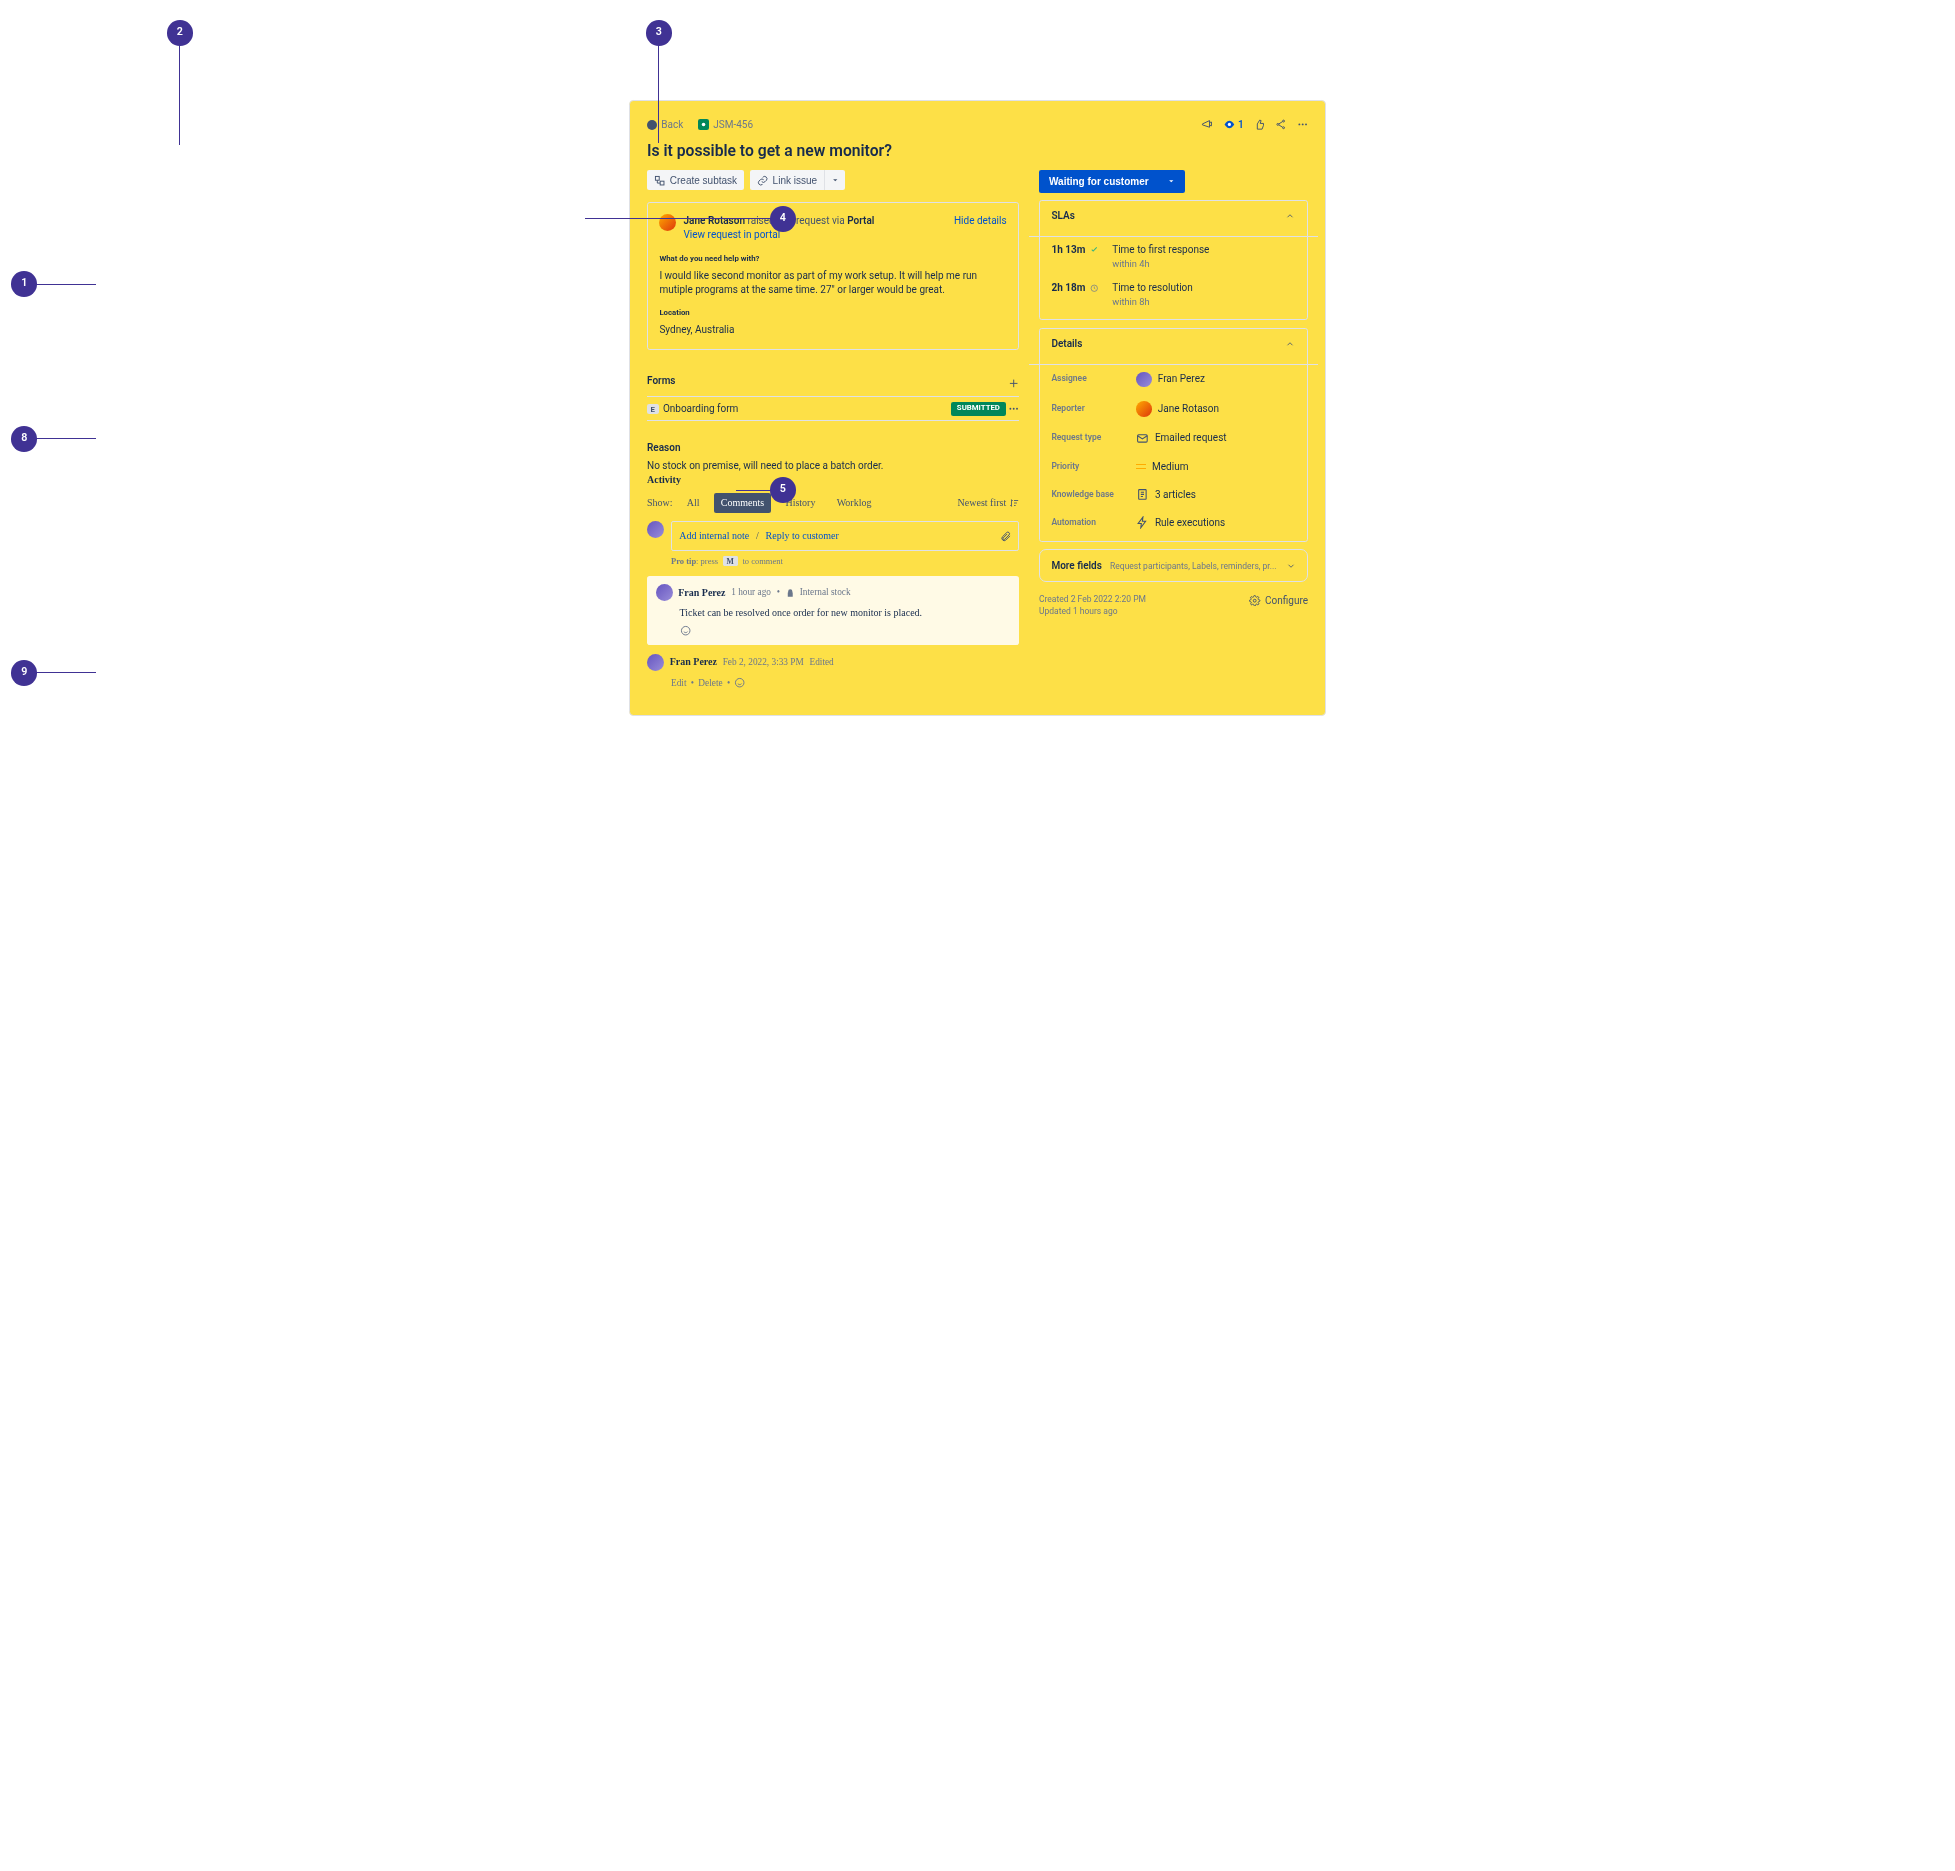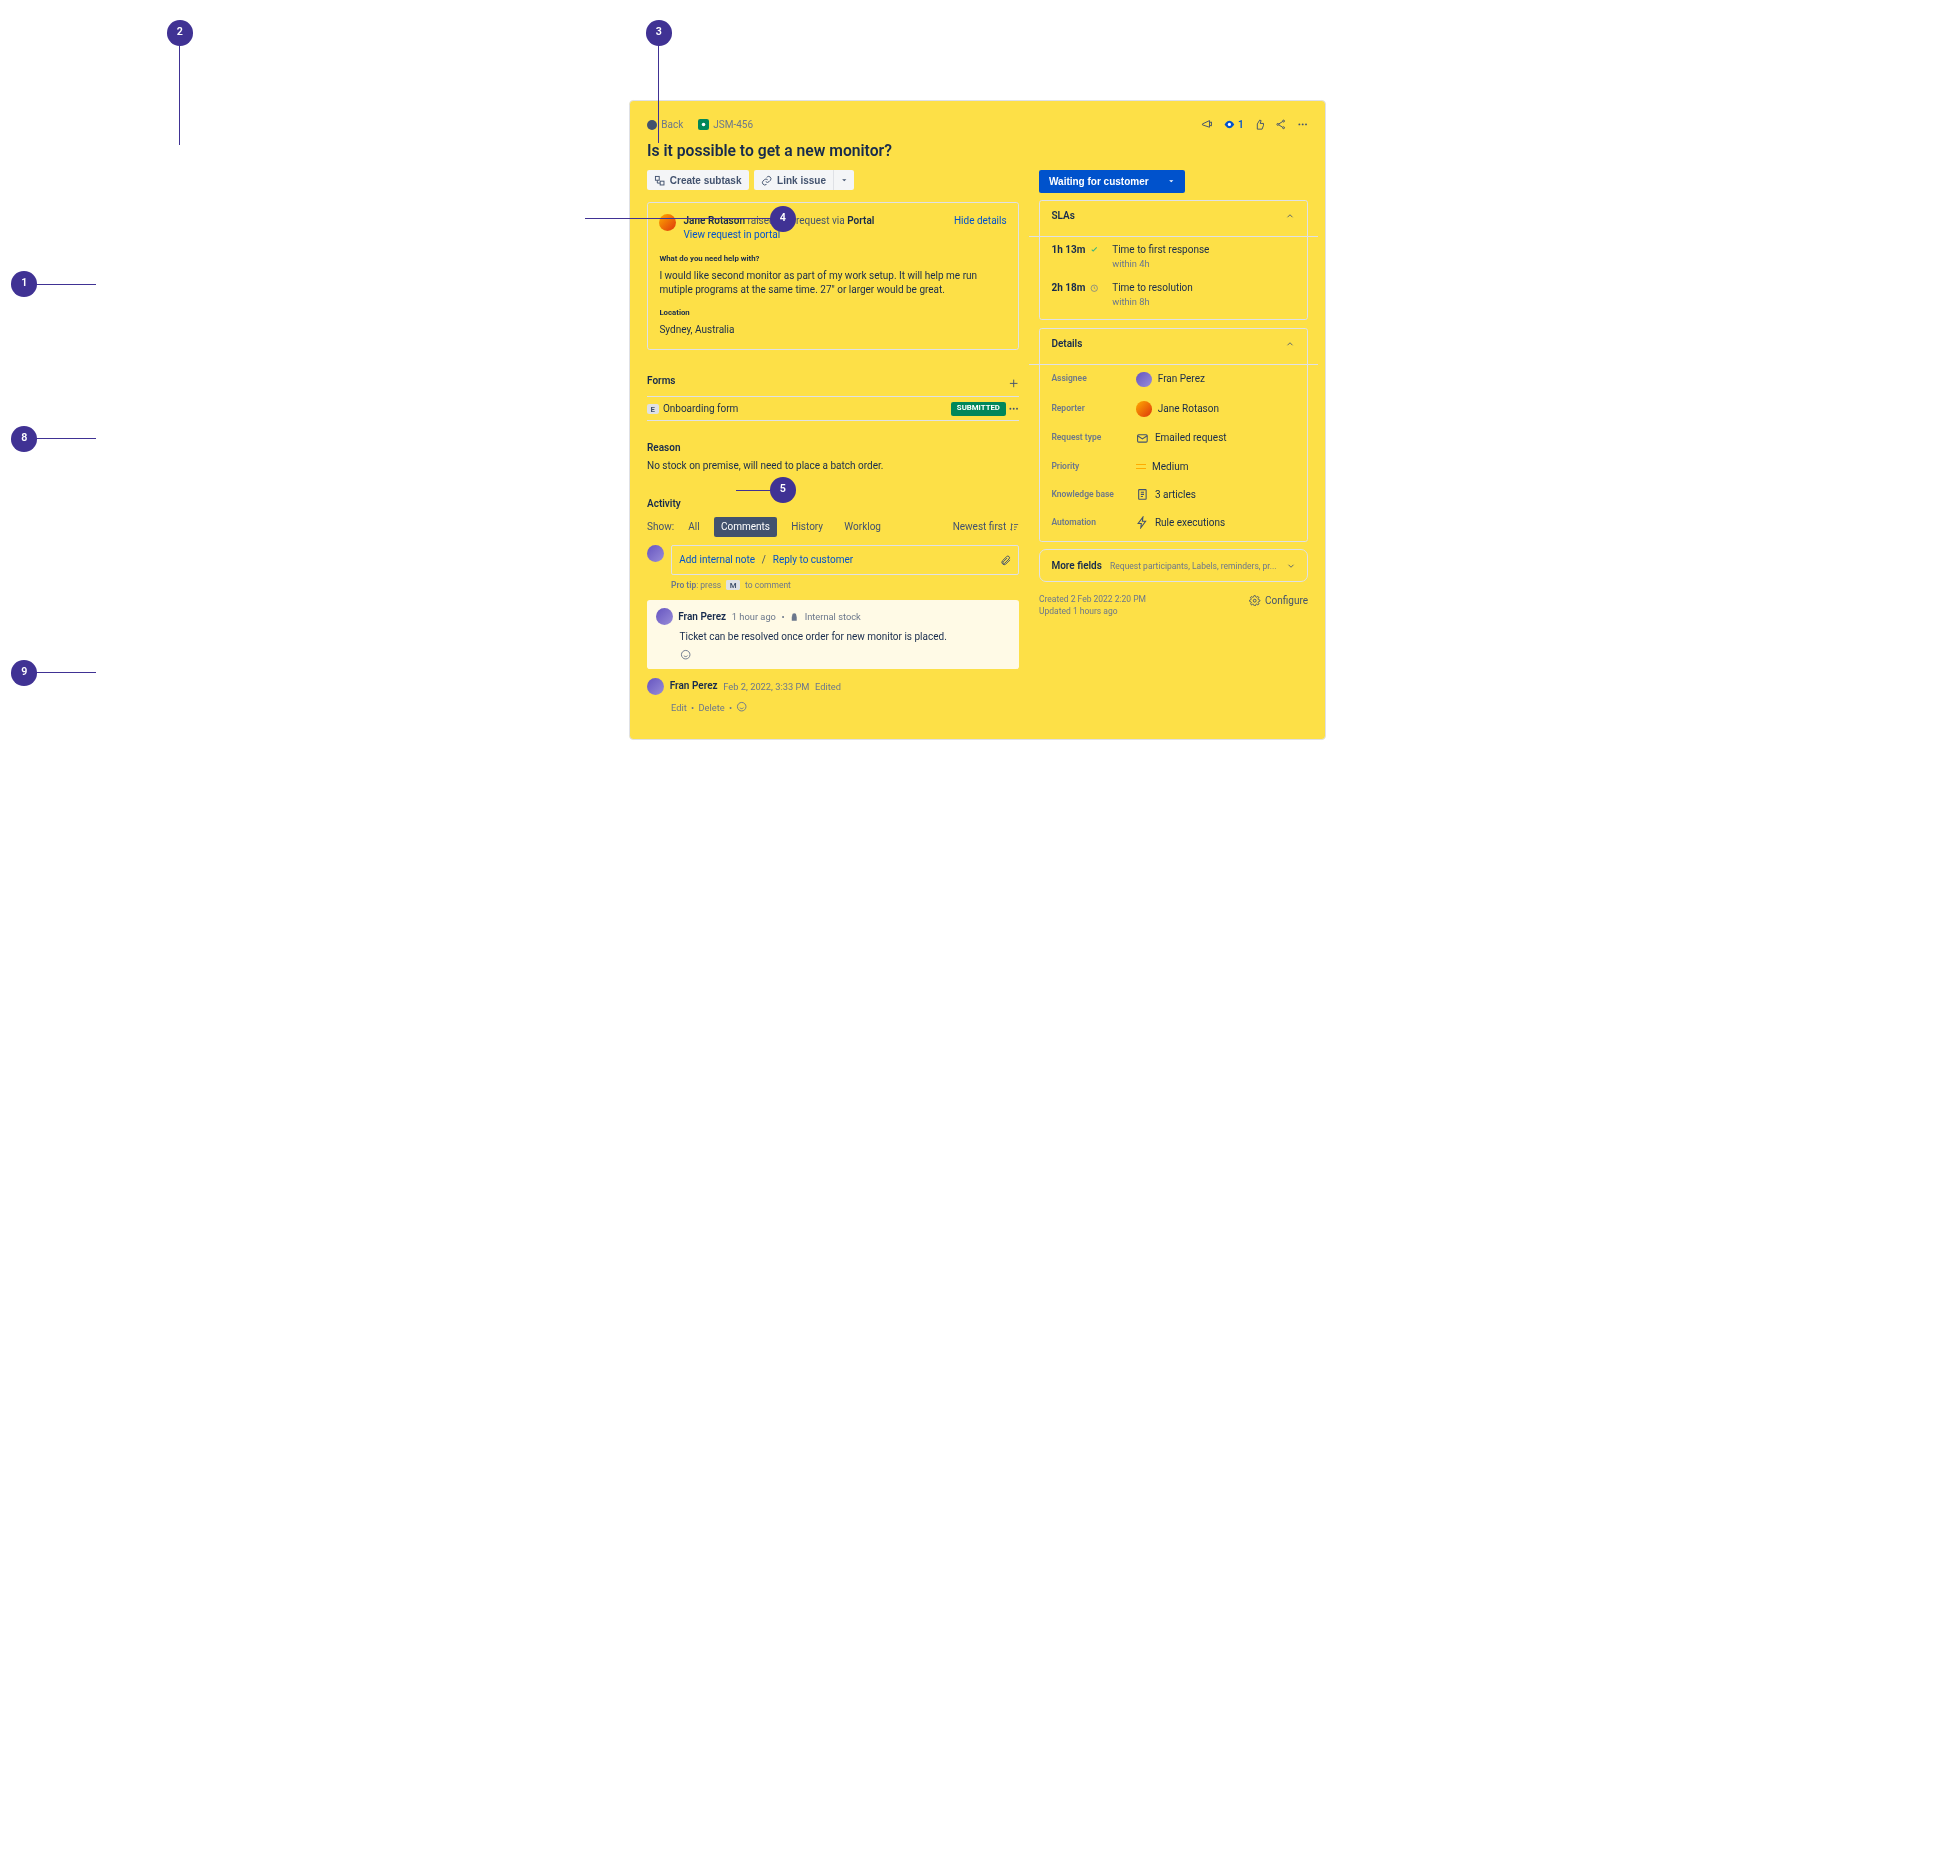--- a/index.html
+++ b/index.html
@@ -44,21 +44,21 @@
   .breadcrumb .dot { width: 10px; height: 10px; background: #42526E; border-radius: 50%; display:inline-block;}
   .issue-icon { width:11.4px; height:11.4px; background:#00875A; border-radius:2.1px; display:flex;align-items:center;justify-content:center;}
   .issue-icon svg{width:7.1px;height:7.1px;}
   .top-actions { display:flex; align-items:center; gap:10px; color:#42526E; }
   .top-actions .watch { color:#0052CC; display:flex; align-items:center; gap:2.8px; font-weight:600;}
   .title { font-size: 15.7px; font-weight: 600; color: #172B4D; margin: 5.7px 0 8.5px; }
   .main-grid { display:flex; gap:20px; }
   .left-col { flex: 1.05; min-width:0;}
   .right-col { width: 269px; flex-shrink:0;}
   .btn-row { display:flex; gap:5.7px; margin-bottom:11.4px; }
-  .btn { background:#F4F5F7; border:none; border-radius:2.1px; padding:4.3px 7.1px; display:flex; align-items:center; gap:4.3px; font-size:10px; color:#42526E; cursor:pointer; font-weight:700;}
+  .btn { background:#F4F5F7; border:none; border-radius:2.1px; padding:4.3px 7.1px; display:flex; align-items:center; gap:4.3px; font-size:10px; color:#42526E; cursor:pointer; font-weight:400;}
   .btn-group { display:flex; }
   .btn-group .btn:first-child{border-top-right-radius:0;border-bottom-right-radius:0;border-right:0.7px solid #DFE1E6;}
   .btn-group .btn:last-child{border-top-left-radius:0;border-bottom-left-radius:0;padding:4.3px 5.7px;}
   .panel { border:0.7px solid #DFE1E6; border-radius:2.8px; padding:11.4px; }
   .req-head { display:flex; justify-content:space-between; align-items:flex-start;}
   .avatar { width:17px;height:17px;border-radius:50%; background:linear-gradient(135deg,#FFAB00,#DE350B); flex-shrink:0;display:inline-block;}
   .avatar.fp { background:linear-gradient(135deg,#6554C0,#998DD9);}
   .req-info{display:flex;gap:7.1px;}
   .link { color:#0052CC; cursor:pointer;}
   .link-bold{color:#0052CC;font-weight:400;cursor:pointer;}
@@ -262,21 +262,21 @@
             </span>
           </div>
         </div>
       </div>
 
       <div style="margin-top:20px;">
         <div class="section-head">Reason</div>
         <div>No stock on premise, will need to place a batch order.</div>
       </div>
 
-      <div style="margin-top:24px;">
+      <div style="font-family:Liberation Serif, serif;">
         <div class="section-head">Activity</div>
         <div class="activity-tabs">
           <span class="muted">Show:</span>
           <span class="tab plain">All</span>
           <span class="tab active">Comments</span>
           <span class="tab plain">History</span>
           <span class="tab plain">Worklog</span>
           <span class="sort">
             <span>Newest first</span>
             <svg width="10" height="10" viewBox="0 0 24 24" fill="none" stroke="#42526E" stroke-width="2">

